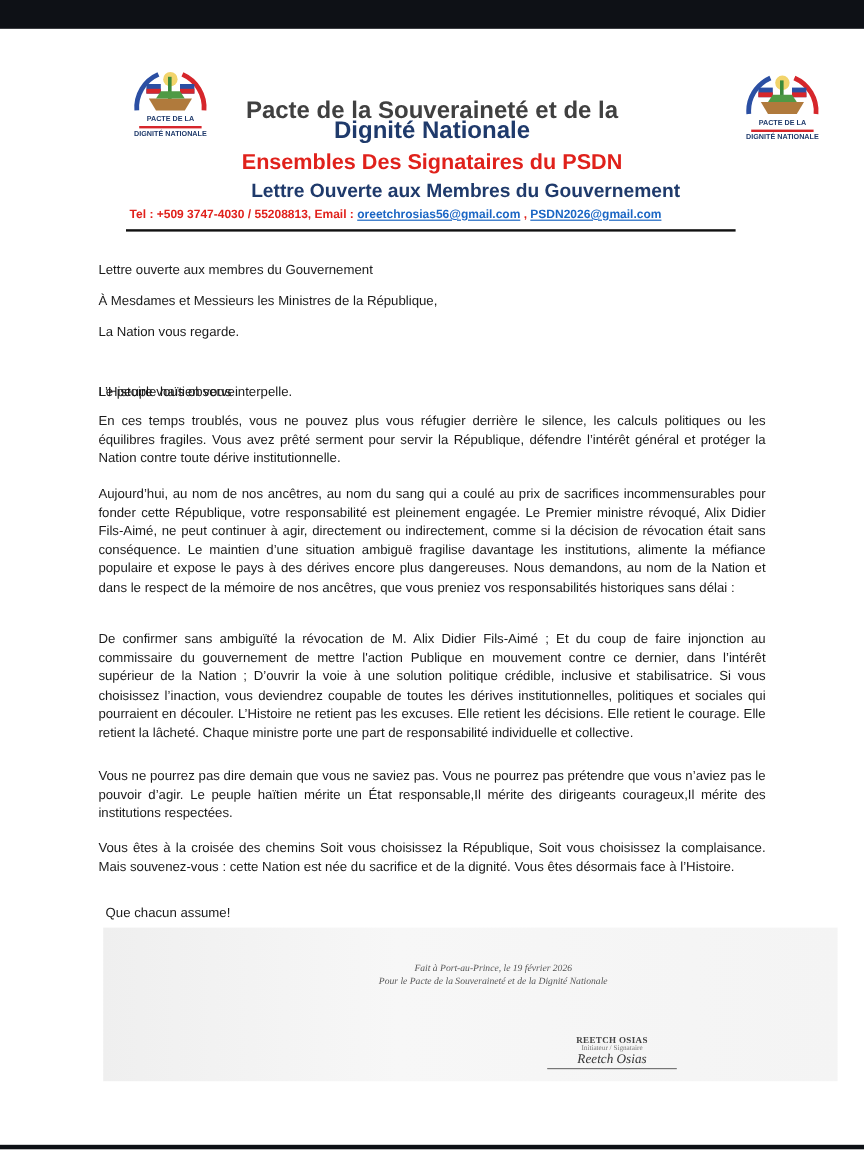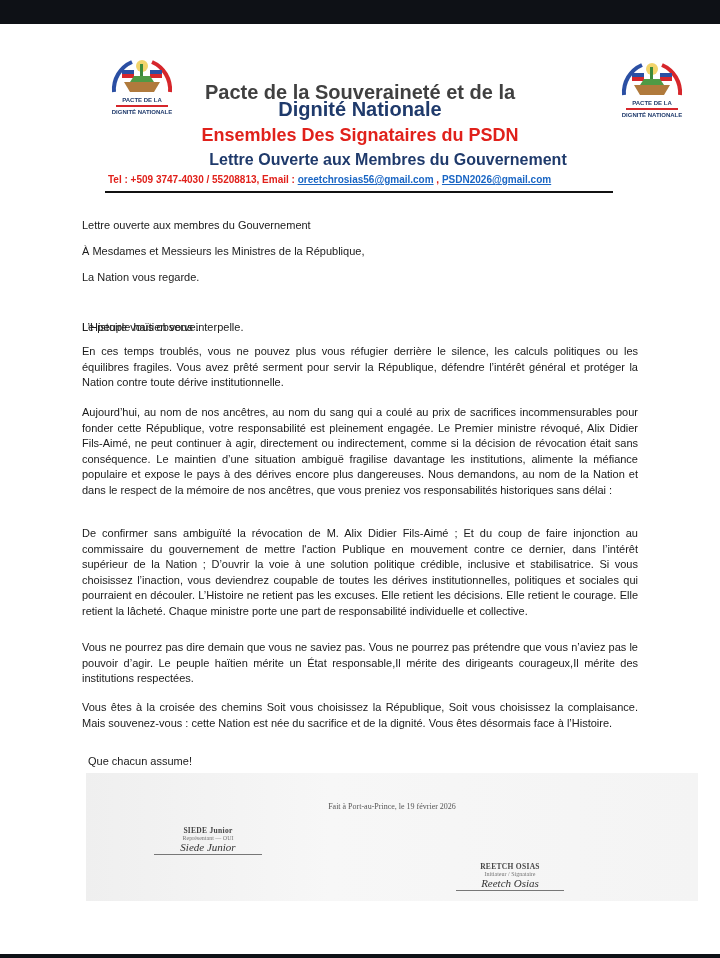--- a/index.html
+++ b/index.html
@@ -25,21 +25,21 @@
   .rule { position:absolute; left:105px; top:191px; width:508px; height:2px; background:#111; }
 
   .body { position:absolute; left:82px; width:556px; font-size:11px; line-height:15.6px; color:#1a1a1a; }
   .body p { margin:0; text-align:justify; }
   .l1 { top:218px; } .l2 { top:244px; } .l3 { top:270px; } .l4 { top:295px;margin-top:25px; } .l5 { top:320px; }
   .p1 { top:344px; } .p2 { top:405px; } .p3 { top:526px; } .p4 { top:640px; } .p5 { top:700px; }
   .closing { top:754px; left:88px; }
 
   .sigblock { position:absolute; left:86px; top:773px; width:612px; height:128px;
     background:linear-gradient(90deg,#efefef,#f7f7f7 40%,#f4f4f4); }
-  .sig-line { position:absolute; left:0; width:612px; text-align:center; font-family:"Liberation Serif", serif; font-size:8px; color:#555; }
+  .sig-line { position:absolute; left:0; width:612px; text-align:center; font-family:"Liberation Serif", serif; font-style:italic; font-size:8px; color:#555;padding-left:19px; }
   .sig-line.a { top:29px; } .sig-line.b { top:40px; }
   .signer { position:absolute; font-family:"Liberation Serif", serif; text-align:center; width:120px; color:#444; }
   .signer .nm { font-size:7.5px; font-weight:bold; letter-spacing:0.3px; }
   .signer .rl { font-size:6px; color:#777; }
   .signer .sg { font-family:"Liberation Serif", serif; font-style:italic; font-size:11px; color:#333; border-bottom:1px solid #777; margin:0 6px; height:13px; line-height:13px; }
   .s1 { left:62px; top:53px; } .s2 { left:62px; top:89px; }
   .s3 { left:364px; top:53px; } .s4 { left:364px; top:89px; }
 </style>
 </head>
 <body>
@@ -114,26 +114,22 @@
 <div class="body p4">
     <p>Vous ne pourrez pas dire demain que vous ne saviez pas. Vous ne pourrez pas prétendre que vous n’aviez pas le pouvoir d’agir. Le peuple haïtien mérite un État responsable,Il mérite des dirigeants courageux,Il mérite des institutions respectées.</p>
   </div>
 <div class="body p5">
     <p>Vous êtes à la croisée des chemins Soit vous choisissez la République, Soit vous choisissez la complaisance. Mais souvenez-vous : cette Nation est née du sacrifice et de la dignité. Vous êtes désormais face à l’Histoire.</p>
   </div>
 <div class="body closing">Que chacun assume!</div>
 
 <div class="sigblock">
   <div class="sig-line a">Fait à Port-au-Prince, le 19 février 2026</div>
+  <div class="sig-line b">Pour le Pacte de la Souveraineté et de la Dignité Nationale</div>
 
-  <div class="signer s1">
-    <div class="nm">SIEDE Junior</div>
-    <div class="rl">Représentant — OUI</div>
-    <div class="sg">Siede Junior</div>
-  </div>
   <div class="signer s4">
     <div class="nm">REETCH OSIAS</div>
     <div class="rl">Initiateur / Signataire</div>
     <div class="sg">Reetch Osias</div>
   </div>
 </div>
 
 <div class="bottombar"></div>
 
 </body></html>

